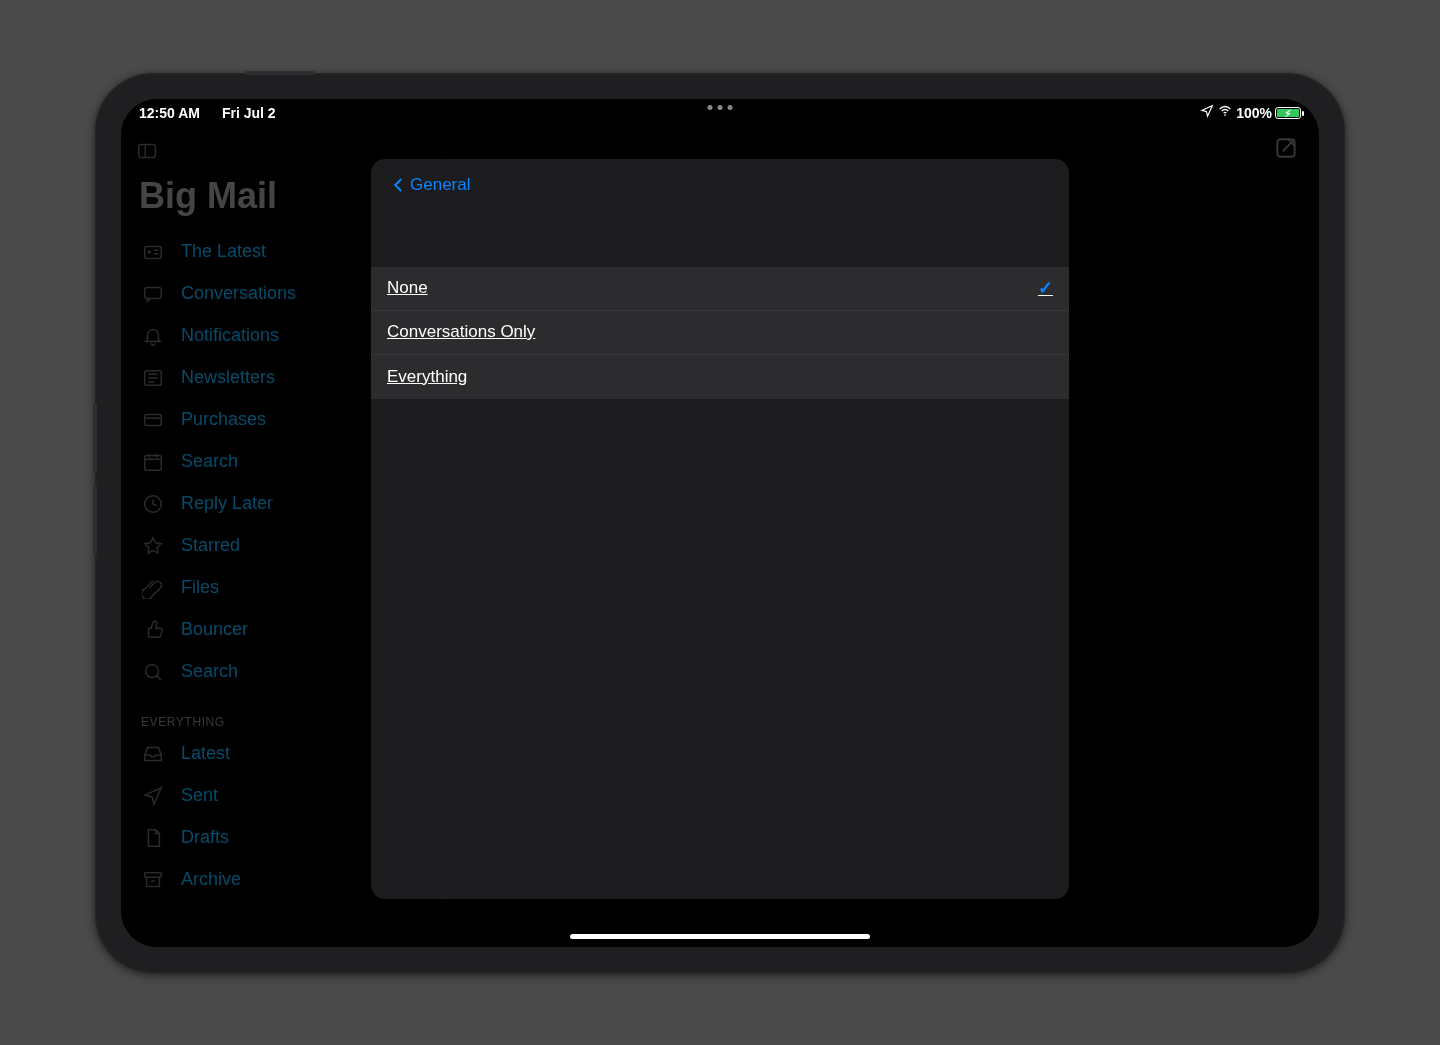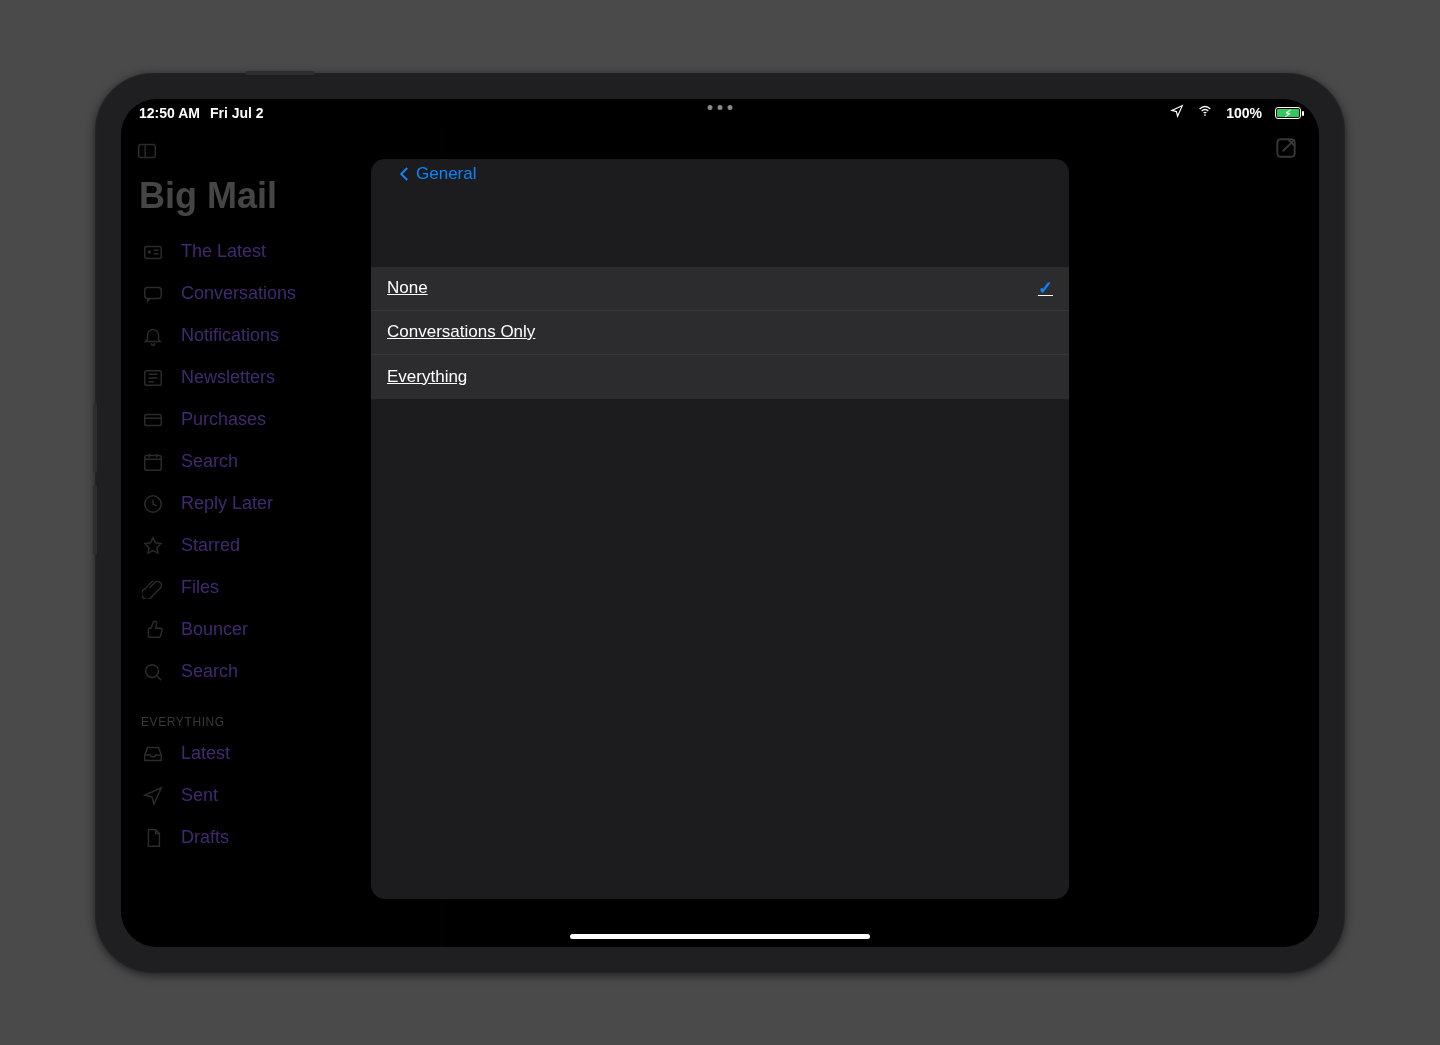--- a/index.html
+++ b/index.html
@@ -59,30 +59,30 @@
     height: 28px;
     display: flex;
     align-items: center;
     justify-content: space-between;
     padding: 0 18px;
     font-size: 14px;
     font-weight: 600;
     z-index: 20;
     color: #fff;
   }
-  .status-left { display: flex; gap: 10px; align-items: flex-start;}
+  .status-left { display: flex; gap: 22px; align-items: flex-start;}
   .status-center {
     position: absolute; left: 50%; transform: translateX(-50%);
     top: 6px;
     display: flex; gap: 5px;
   }
   .status-center span {
     width: 5px; height: 5px; border-radius: 50%; background: #888;
   }
-  .status-right { display: flex; align-items: center; gap: 13px; }
+  .status-right { display: flex; align-items: center; gap: 3px; }
   .battery {
     width: 26px; height: 12px;
     border: 1px solid #fff; border-radius: 3px;
     position: relative; display: inline-block;
   }
   .battery::after {
     content: ""; position: absolute; right: -4px; top: 3px;
     width: 2px; height: 5px; background: #fff; border-radius: 1px;
   }
   .battery-fill {
@@ -116,21 +116,21 @@
     font-size: 36px;
     font-weight: 700;
     color: #9a9a9c;
     margin: 8px 0 14px 4px;
   }
   .side-item {
     display: flex; align-items: center;
     gap: 16px;
     padding: 9px 6px;
     font-size: 18px;
-    color: #8b5cf6;
+    color: #0ea5e9;
     border-radius: 8px;
     cursor: pointer;
   }
   .side-icon { width: 24px; height: 24px; display:flex; align-items:center; justify-content:center; color:#5f5f62;}
   .side-icon svg { width: 22px; height: 22px; stroke: currentColor; fill:none; stroke-width:1.6;}
   .section-header {
     font-size: 12px;
     letter-spacing: 0.6px;
     color: #7d7d80;
     margin: 22px 0 4px 6px;
@@ -159,22 +159,22 @@
     height: 740px;
     background: #1c1c1e;
     border-radius: 14px;
     z-index: 10;
     color: #fff;
     overflow:hidden;
   }
   .modal-header {
     height: 52px;
     display: flex;
-    align-items: flex-start;
-    padding: 0 19px;
+    align-items: center;
+    padding: 0 13px;
   }
   .back-btn {
     display: flex; align-items: center;
     color: #0a84ff;
     font-size: 17px;
     gap: 2px;
     cursor: pointer;
     padding: 4px 6px;
   }
   .back-btn svg { width: 18px; height: 22px; stroke: currentColor; fill:none; stroke-width:2.6;}
@@ -373,20 +373,29 @@
               <span>Sent</span>
             </div>
             <div class="side-item">
               <span class="side-icon">
                 <svg viewBox="0 0 24 24">
                   <path d="M7 3h8l4 4v14H7z M15 3v4h4"></path>
                 </svg>
               </span>
               <span>Drafts</span>
             </div>
+            <div class="side-item">
+              <span class="side-icon">
+                <svg viewBox="0 0 24 24">
+                  <rect x="3" y="4" width="18" height="5" rx="1"></rect>
+                  <path d="M5 9v10h14V9M10 13h4"></path>
+                </svg>
+              </span>
+              <span>Archive</span>
+            </div>
           </div>
       </div>
       <div class="main">
         <span class="compose-btn">
           <svg viewBox="0 0 24 24" stroke="currentColor" fill="none" stroke-width="1.8">
               <rect x="4" y="4" width="16" height="16" rx="3"></rect>
               <path d="M14 4l6 6M14 10l6-6M9 15l5-5"></path>
             </svg>
         </span>
       </div>

